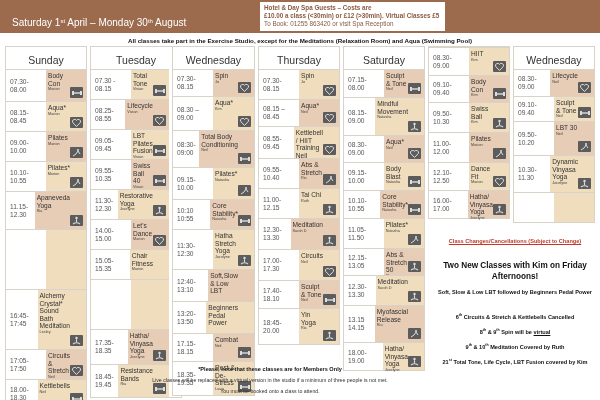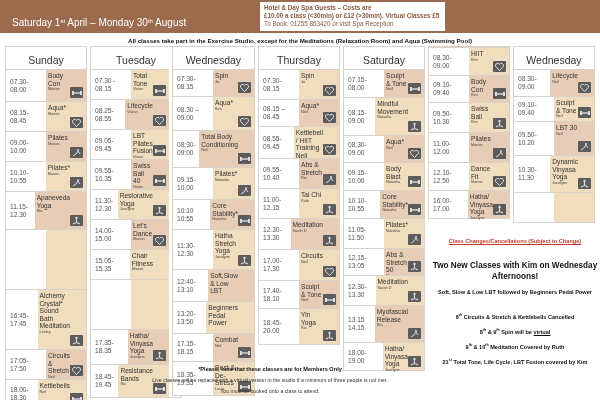--- a/index.html
+++ b/index.html
@@ -903,21 +903,21 @@
         <div class="filler" style="top: 123px; width: 80px; height: 30px;">
           <div class="time"></div>
           <div class="cls"></div>
         </div>
       </div>
     </div>
   </div>
 
 <div class="changes">
   <div class="ch-title">Class Changes/Cancellations (Subject to Change)</div>
-  <div class="ch-head">Two New Classes with Kim on Wednesday Afternoons!</div>
+  <div class="ch-head">Two New Classes with Kim on Friday Afternoons!</div>
   <div class="ch-item" style="top:56px">Soft, Slow &amp; Low LBT followed by Beginners Pedal Power</div>
   <div class="ch-item" style="top:79px"><span>6</span><sup>th</sup><span> Circuits &amp; Stretch &amp; Kettlebells Cancelled</span></div>
   <div class="ch-item" style="top:94px"><span>8</span><sup>th</sup><span> &amp; 9</span><sup>th</sup><span> Spin will be </span><span class="u">virtual</span></div>
   <div class="ch-item" style="top:109px"><span>9</span><sup>th</sup><span> &amp; 10</span><sup>th</sup><span> Meditation Covered by Ruth</span></div>
   <div class="ch-item" style="top:124px"><span>21</span><sup>st</sup><span> Total Tone, Life Cycle, LBT Fusion covered by Kim</span></div>
 </div>
 
 <div class="footnotes fn1">*Please, note that these classes are for Members Only</div>
 <div class="footnotes fn2">Live classes will be replaced with a virtual version in the studio if a minimum of three people is not met.</div>
 <div class="footnotes fn3">You must be booked onto a class to attend.</div>

